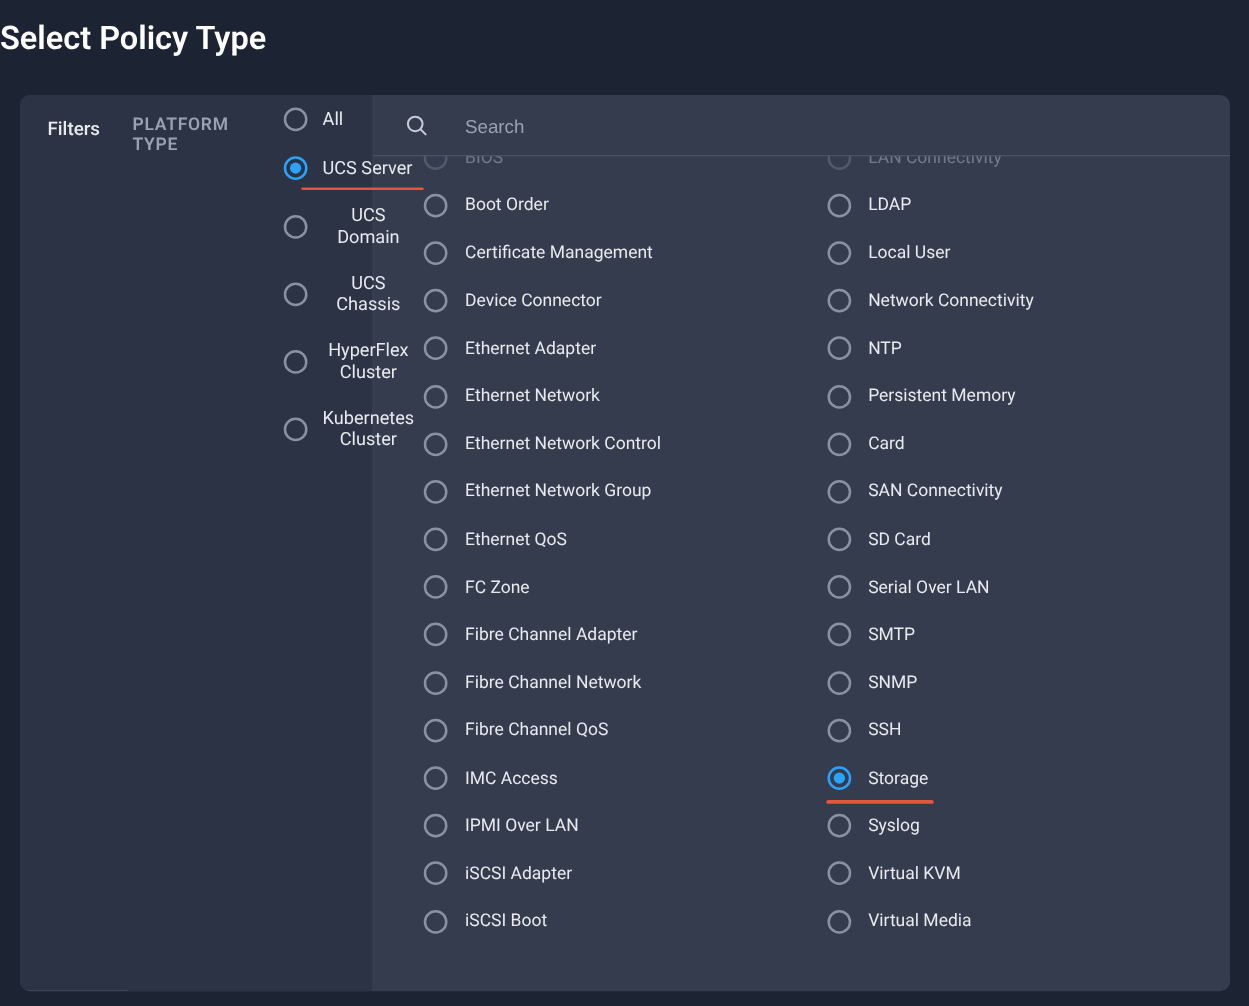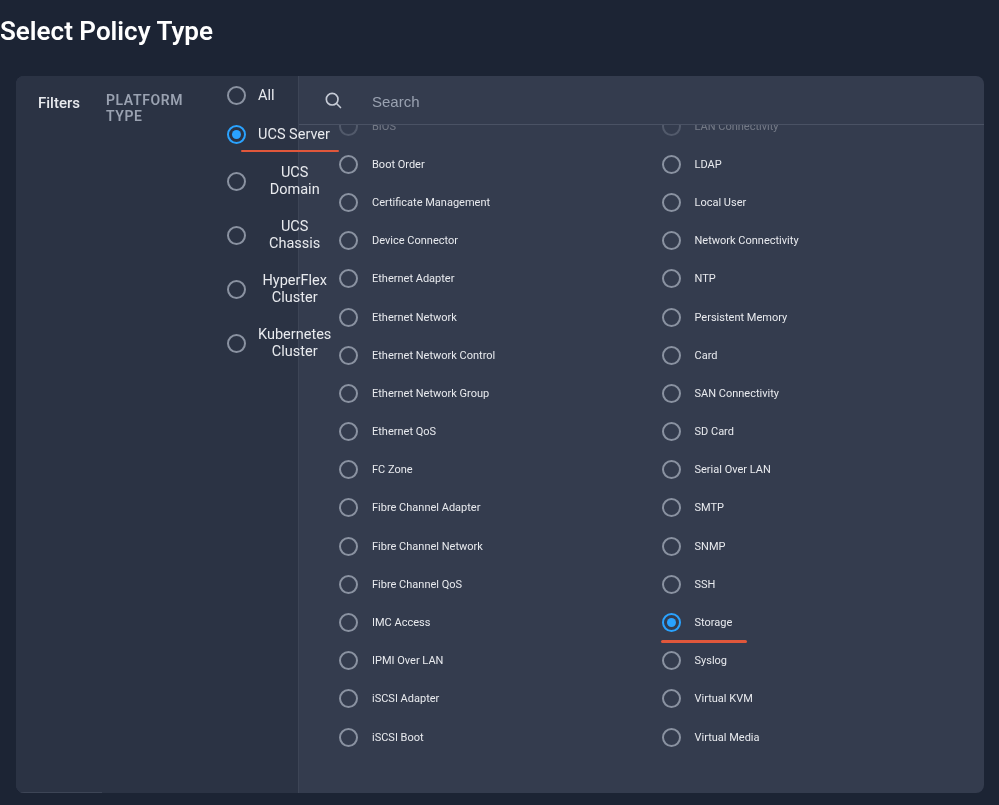--- a/index.html
+++ b/index.html
@@ -141,21 +141,21 @@
   }
   .policy-row {
     display: flex;
     align-items: center;
     gap: 14px;
     padding: 9.6px 16px;
     cursor: pointer;
     position: relative;
   }
   .policy-row .label {
-    font-size: 11px;
+    font-size: 14px;
     color: #e8eaee;
   }
   .policy-row .underline2 {
     position: absolute;
     left: 15px;
     bottom: -1px;
     height: 2.5px;
     background: #e0573b;
     border-radius: 2px;
   }

